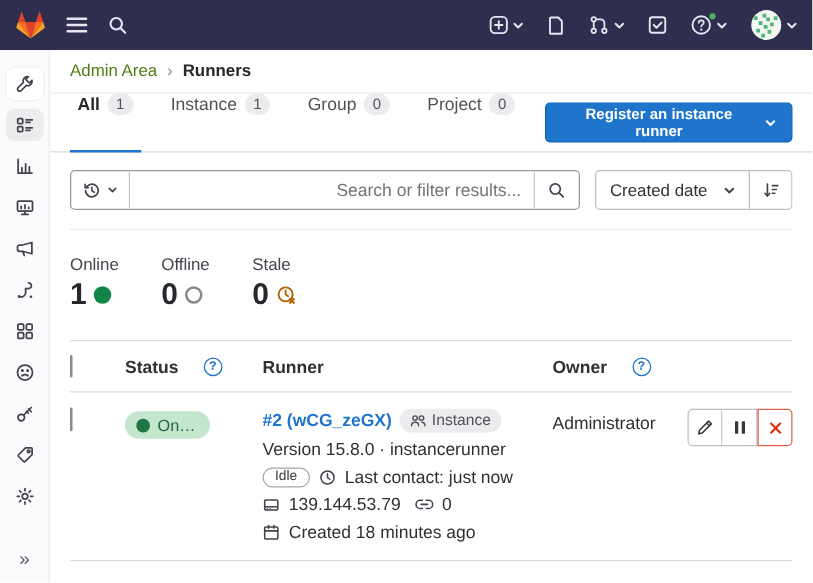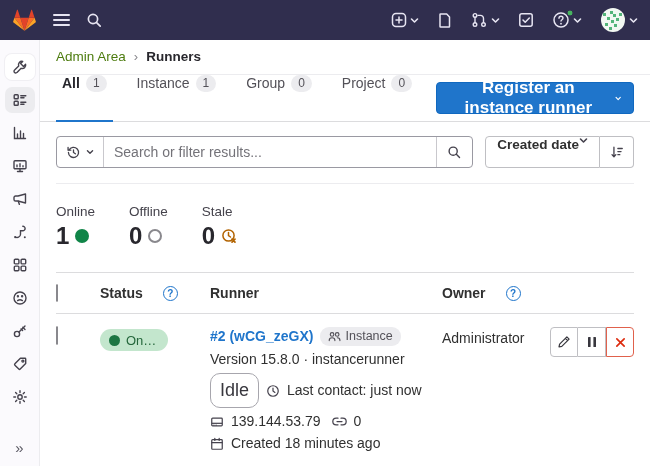--- a/index.html
+++ b/index.html
@@ -41,39 +41,39 @@
     border-bottom:1px solid #dcdcde; height:47px; }
   .tabs { display:flex; align-self:stretch; }
   .tab { display:flex; align-items:flex-start; gap:6px; padding:0 6px; margin-right:18px;
     font-size:14px; color:#535158; cursor:pointer; position:relative; }
   .tab.active { color:#28272d; font-weight:bold; }
   .tab.active::after { content:""; position:absolute; left:0; right:0; bottom:-1px;
     height:2px; background:#1f75cb; }
   .count-badge { background:#ececef; color:#535158; font-size:12px; font-weight:normal;
     border-radius:9px; padding:1px 7px; line-height:15px; }
   .register-btn { margin-left:auto; background:#1f75cb; border:1px solid #1068bf;
-    color:#fff; font-size:17px; font-weight:bold; border-radius:4px; height:32px;
+    color:#fff; font-size:12px; font-weight:bold; border-radius:4px; height:32px;
     padding:0 12px; display:flex; align-items:center; gap:7px; cursor:pointer; }
 
   
   .filter-wrap { margin:14px 16px 0; padding-bottom:15px; border-bottom:1px solid #ececef;
     display:flex; }
   .filter-box { flex:1; display:flex; align-items:center; height:32px;
     border:1px solid #9a99a2; border-radius:4px; background:#fff; margin-right:12px; }
   .filter-history { display:flex; align-items:center; gap:5px; padding:0 9px;
     height:100%; border-right:1px solid #c9c8cd; cursor:pointer; }
   .filter-input { flex:1; border:0; outline:none; font-size:14px; padding:0 10px;
-    color:#303030; background:transparent; font-family:"Liberation Sans",sans-serif; }
+    color:#303030; background:transparent; font-family:"Liberation Sans",sans-serif;text-align:right; }
   .filter-input::placeholder { color:#737278; }
   .filter-search-btn { width:36px; height:100%; display:flex; align-items:center;
     justify-content:center; border-left:1px solid #c9c8cd; cursor:pointer; }
   .sort-group { display:flex; }
   .sort-btn { height:32px; background:#fff; border:1px solid #bfbfc3; font-size:13.5px;
-    color:#303030; display:flex; gap:0; padding:0 11px;
-    border-radius:4px 0 0 4px; cursor:pointer; font-family:"Liberation Sans",sans-serif;font-weight:bold;}
+    color:#303030; display:flex; align-items:center; gap:13px; padding:0 11px;
+    border-radius:4px 0 0 4px; cursor:pointer; font-family:"Liberation Sans",sans-serif;}
   .sort-dir-btn { height:32px; width:34px; background:#fff; border:1px solid #bfbfc3;
     border-left:none; border-radius:0 4px 4px 0; display:flex; align-items:center;
     justify-content:center; cursor:pointer; }
 
   
   .stats { display:flex; gap:34px; padding:20px 16px 24px; }
   .stat .stat-label { font-size:13.5px; color:#45434c; margin-bottom:5px; }
   .stat .stat-value { display:flex; align-items:center; gap:6px; font-size:24px;
     font-weight:bold; color:#28272d; line-height:24px; }
   .dot-online { width:14px; height:14px; border-radius:50%; background:#108548; }
@@ -100,21 +100,21 @@
   .status-pill .pill-text { overflow:hidden; white-space:nowrap;
     text-overflow:ellipsis; }
 
   .runner-cell { font-size:14px; }
   .runner-line { display:flex; align-items:center; gap:7px; margin-bottom:5px;
     line-height:17px; }
   .runner-name { color:#1f75cb; font-weight:bold; cursor:pointer; }
   .type-badge { display:inline-flex; align-items:center; gap:4px; background:#ececef;
     color:#535158; font-size:12.5px; border-radius:9px; padding:1px 8px; }
   .idle-badge { display:inline-flex; align-items:center; border:1px solid #a7a6ad;
-    border-radius:10px; padding:0 9px; height:35px; font-size:18px; color:#38373e;
+    border-radius:10px; padding:0 9px; height:16px; font-size:11px; color:#38373e;
     background:#fff; }
   .inline-ic { display:inline-flex; align-items:center; }
 
   .owner-cell { font-size:14px; padding-top:3px; }
   .actions-cell { display:flex; justify-content:flex-end; }
   .act-btn { width:28px; height:30px; background:#fff; border:1px solid #bfbfc3;
     display:flex; align-items:center; justify-content:center; cursor:pointer; }
   .act-btn.edit { border-radius:4px 0 0 4px; }
   .act-btn.pause { border-left:none; }
   .act-btn.delete { border:1px solid #e0614c; border-radius:0 4px 4px 0; }

